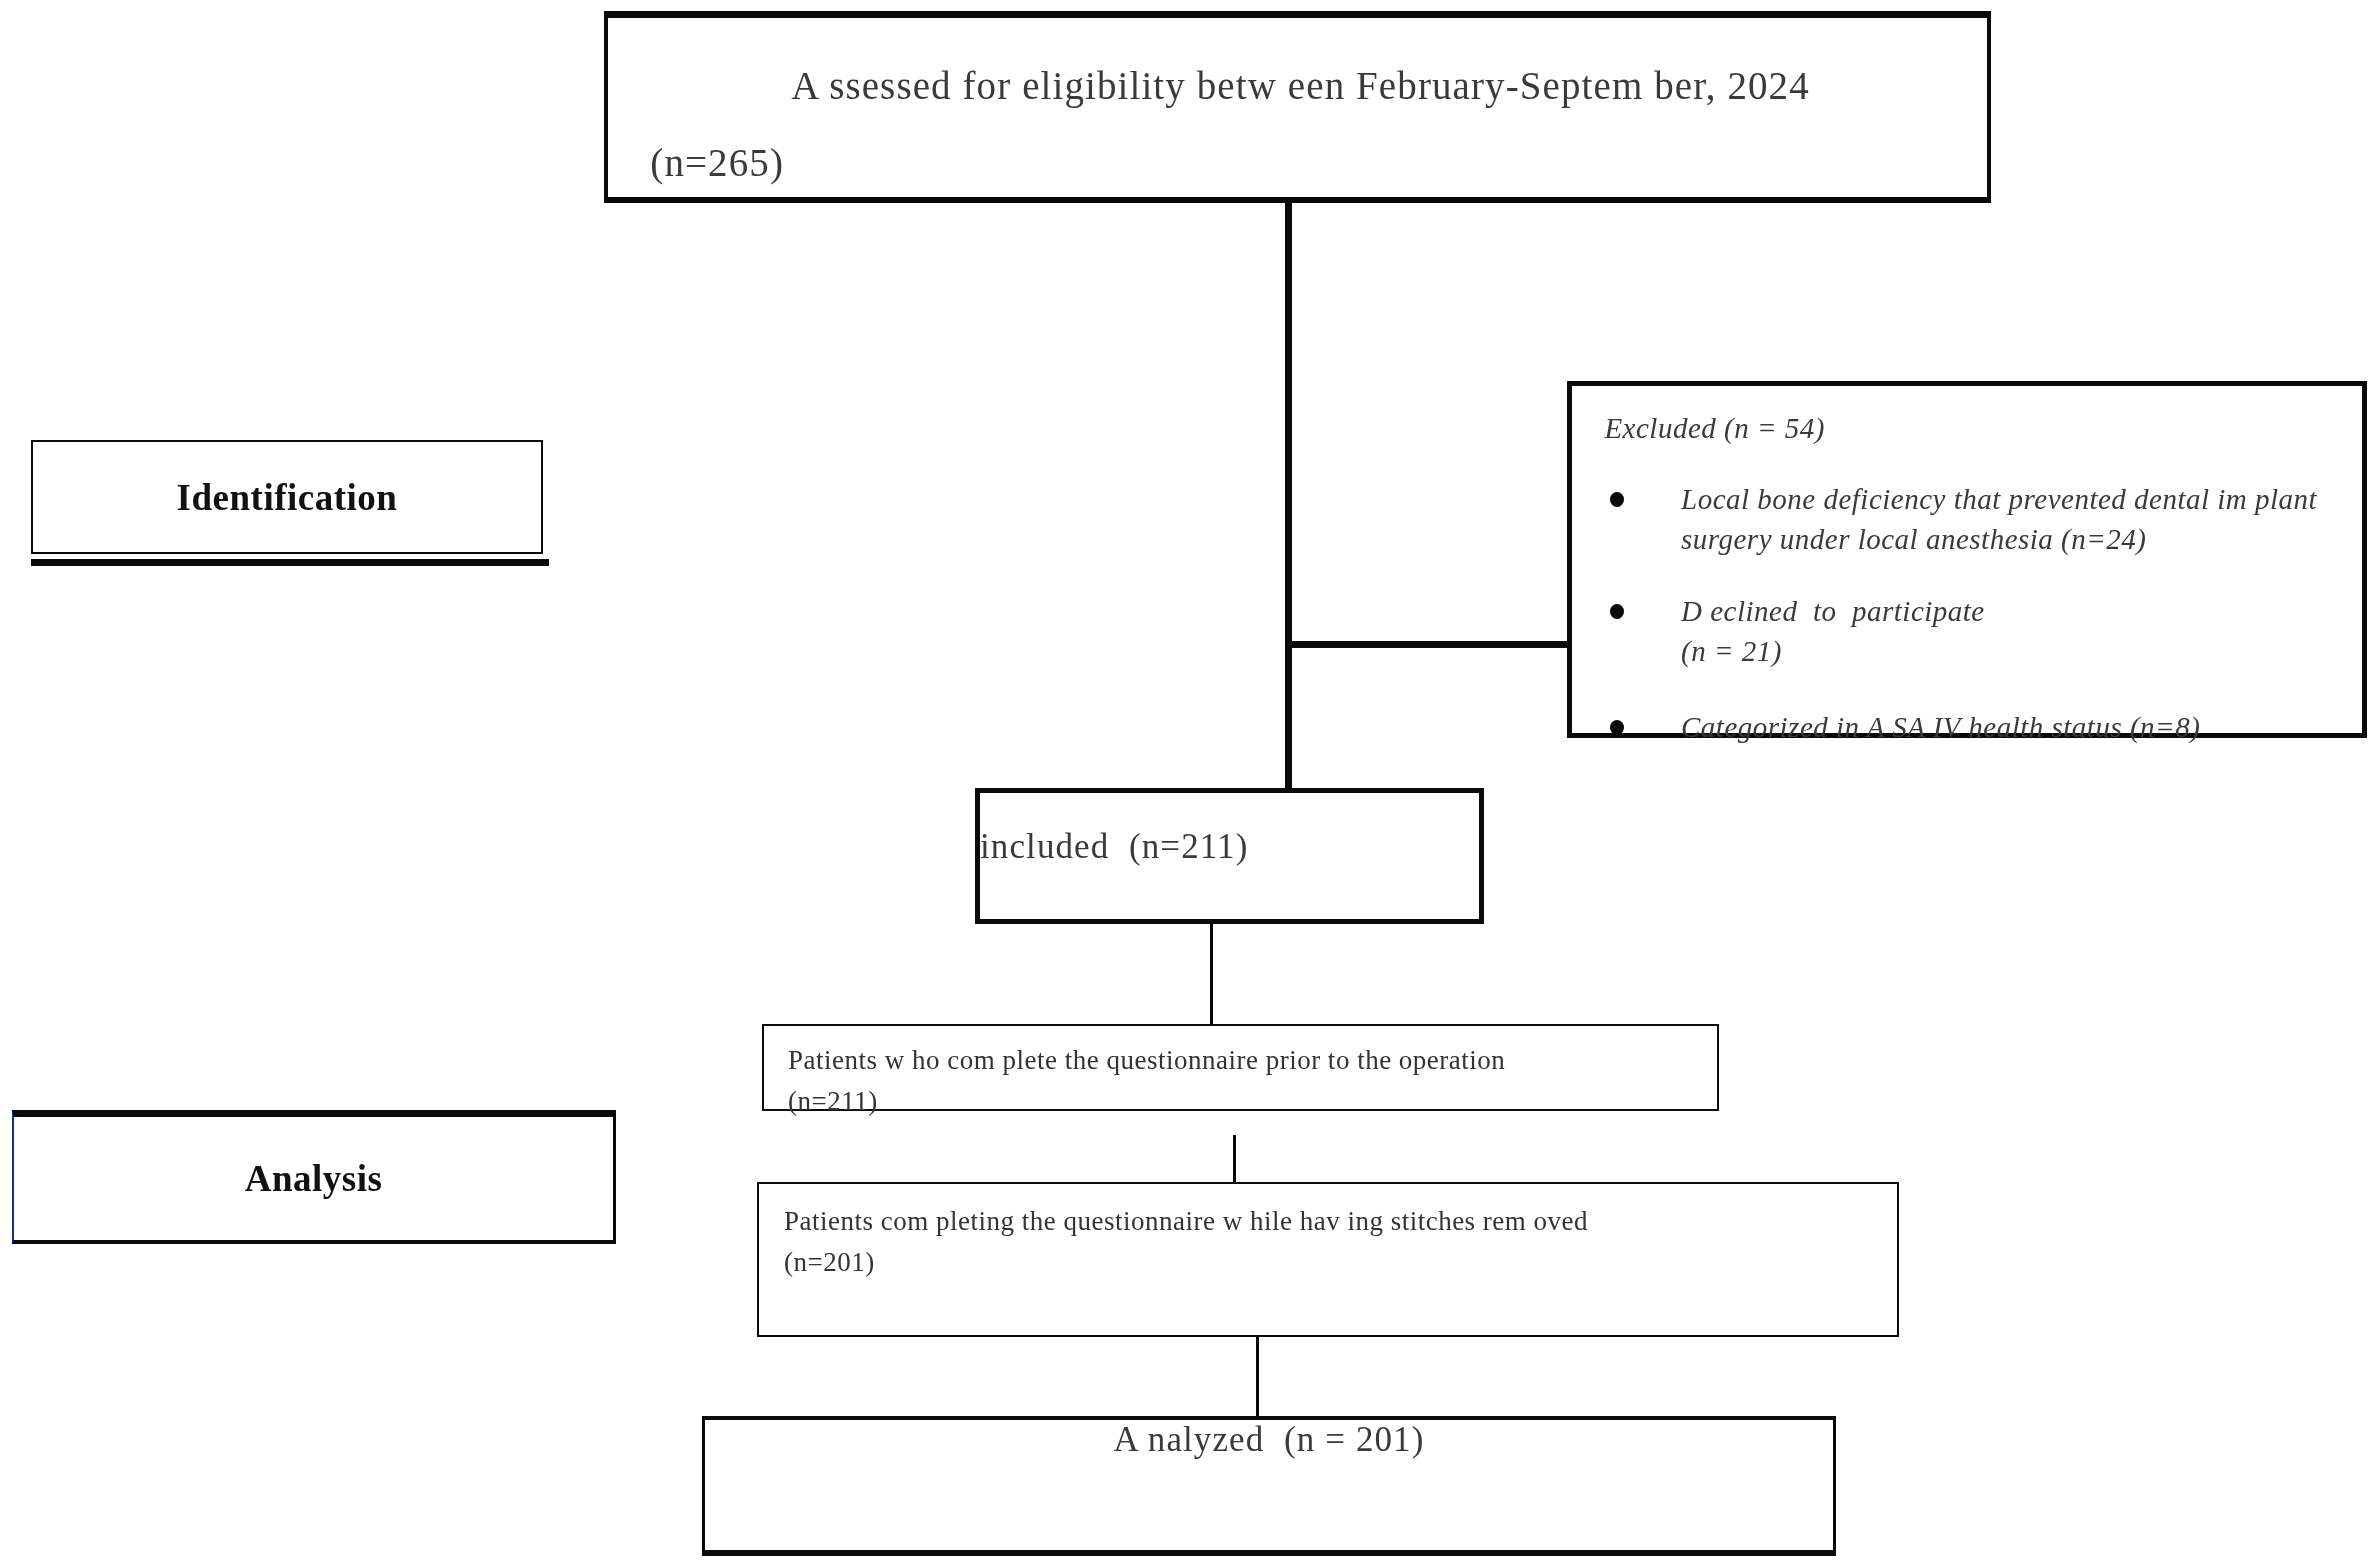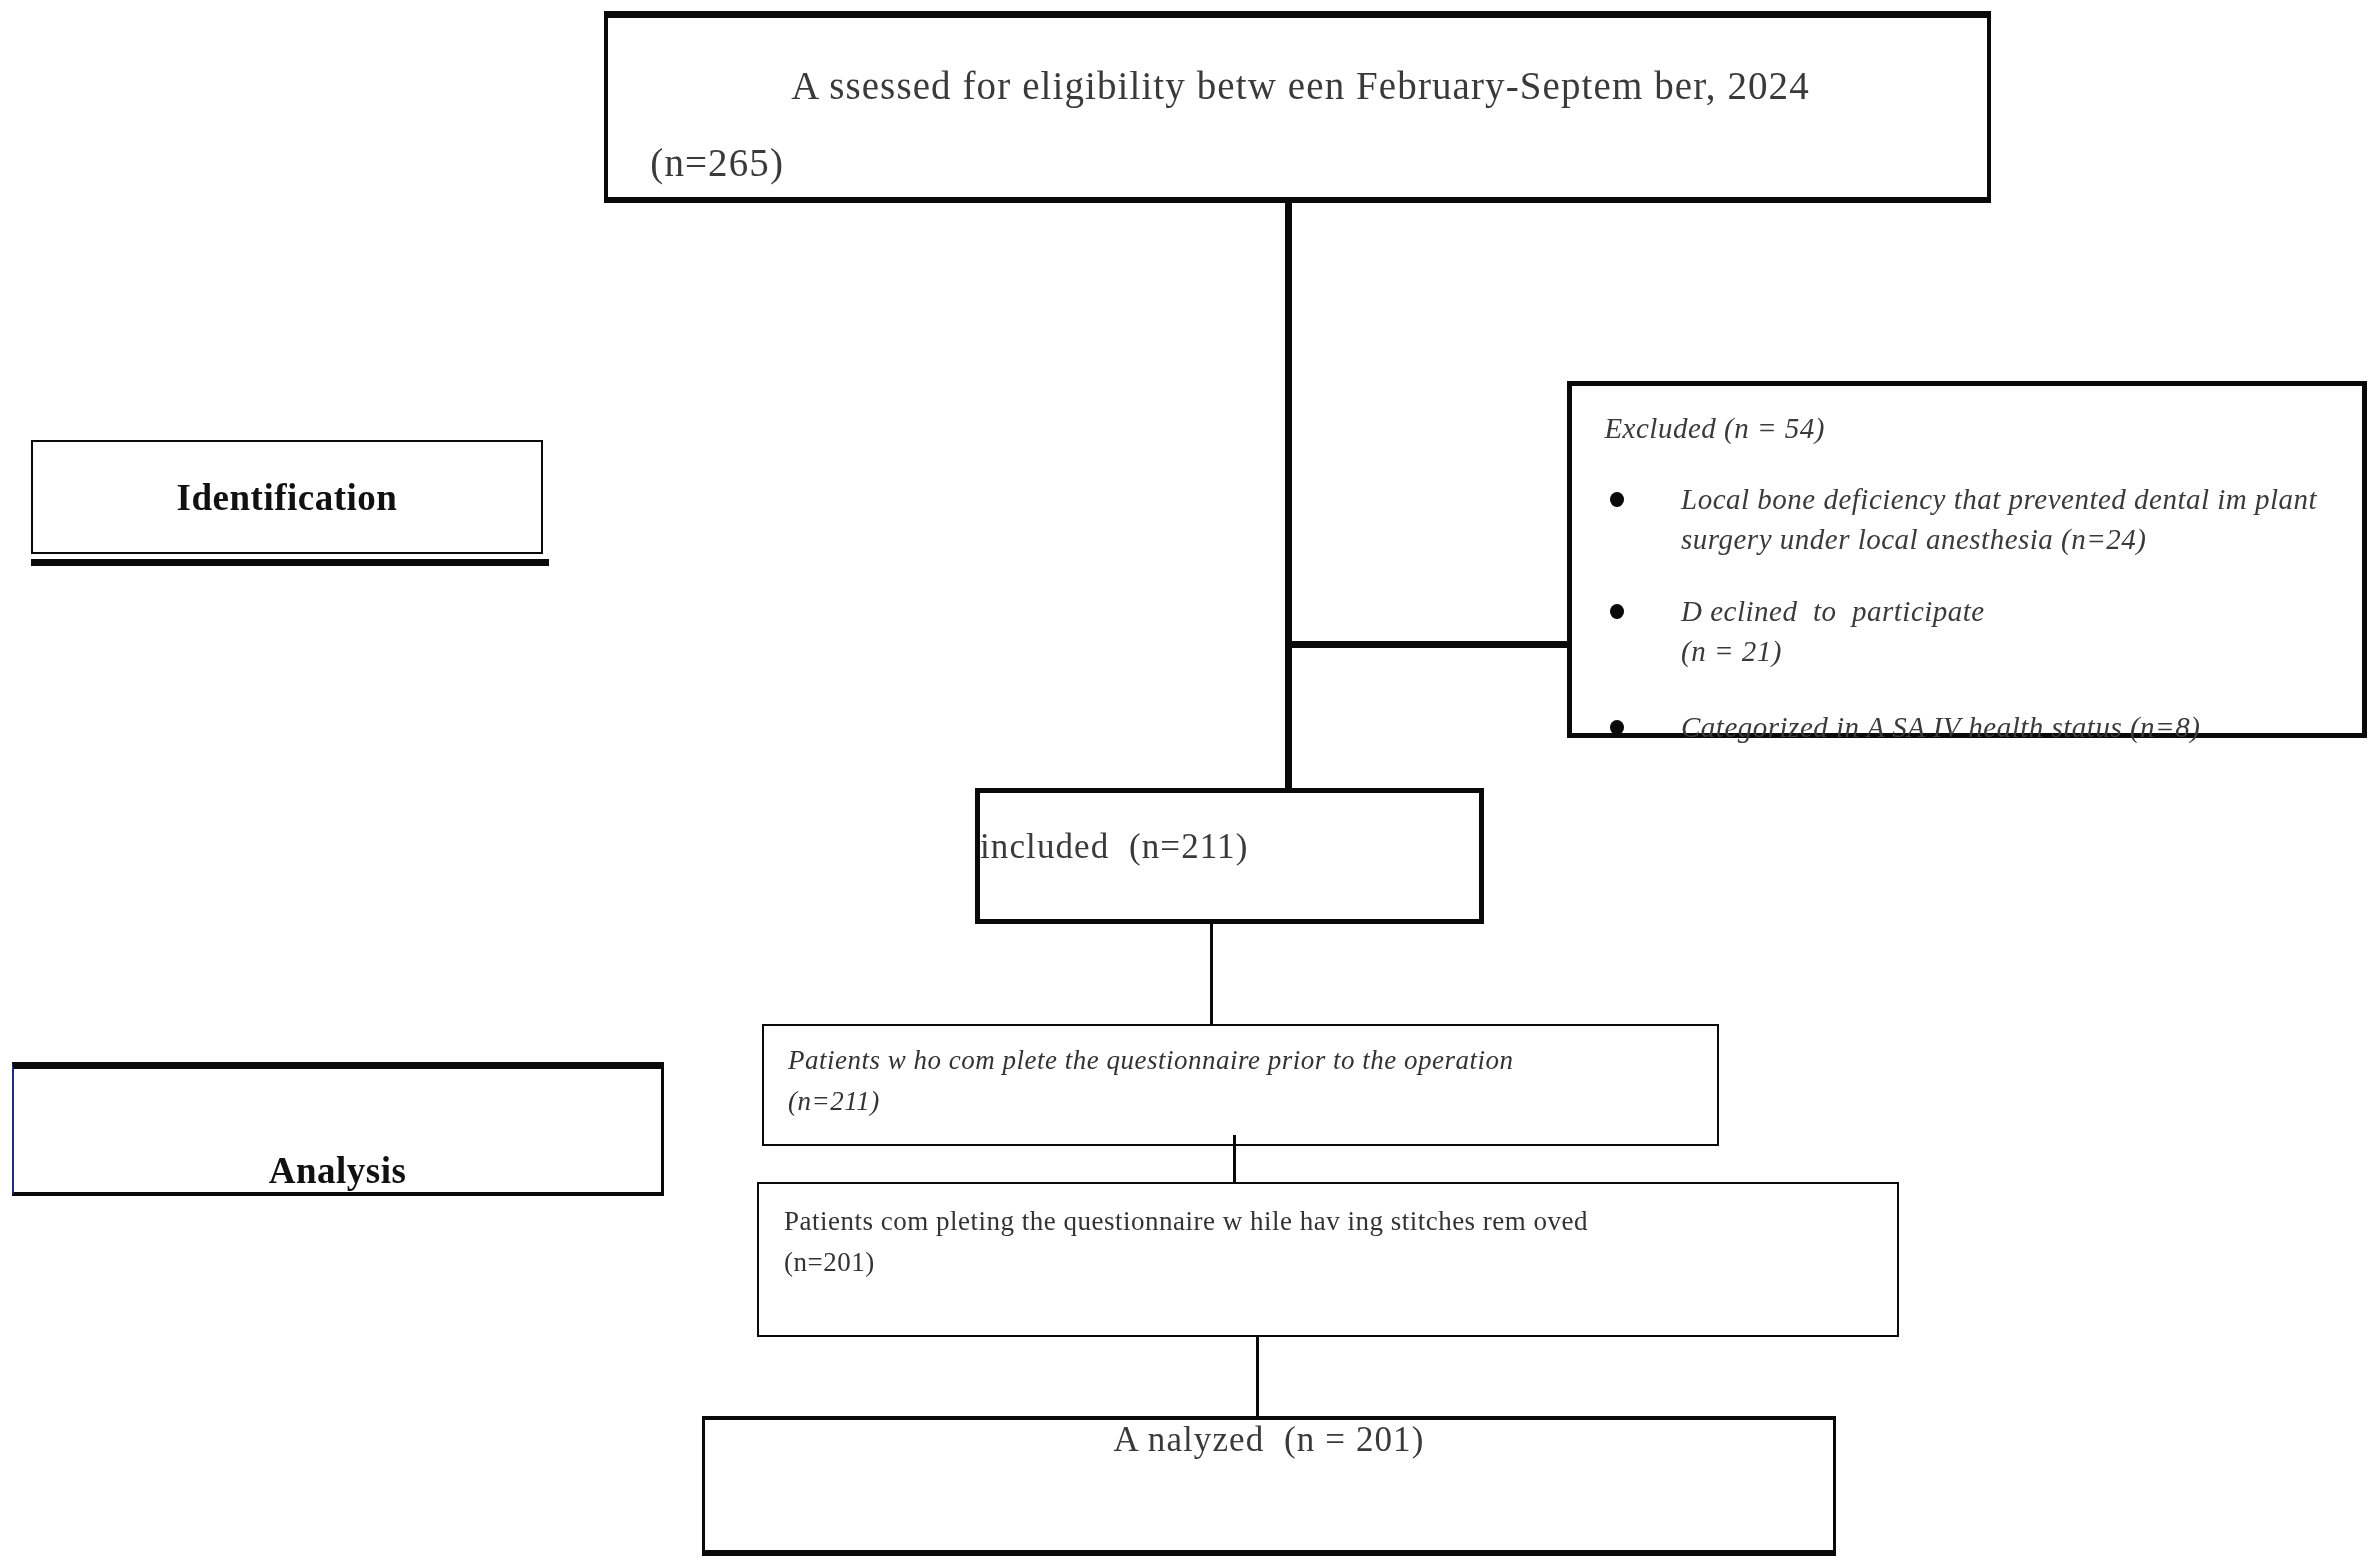--- a/index.html
+++ b/index.html
@@ -78,24 +78,24 @@
     left: 31px; top: 440px; width: 512px; height: 114px;
     border-width: 2.2px;
     display: flex; align-items: center; justify-content: center;
     font-size: 37px; font-weight: bold; color: #111111;
     letter-spacing: 0.5px;
   }
   #identification-underline {
     left: 31px; top: 559px; width: 518px; height: 7px;
   }
   #analysis-box {
-    left: 12px; top: 1062px; width: 652px; height: 134px;
+    left: 12px; top: 1110px; width: 604px; height: 134px;
     border-width: 7px 3.3px 4.9px 2.7px;
     border-left-color: #18307c;
-    display: flex; align-items: flex-end; justify-content: center;
+    display: flex; align-items: center; justify-content: center;
     font-size: 37px; font-weight: bold; color: #111111;
     letter-spacing: 0.5px;
   }
 
   
   #included-box {
     left: 975px; top: 788px; width: 509px; height: 136px;
     border-width: 5.4px;
     display: flex; align-items: flex-start; justify-content: flex-start;
     padding-top: 34px;
@@ -103,28 +103,27 @@
     letter-spacing: 1.1px;
   }
 
   
   #conn-included-preop { left: 1210px; top: 922px; width: 2.7px; height: 102px; }
   #conn-preop-stitches { left: 1233px; top: 1135px; width: 2.7px; height: 48px; }
   #conn-stitches-analyzed { left: 1256px; top: 1336px; width: 2.7px; height: 82px; }
 
   
   #preop-box {
-    left: 762px; top: 1024px; width: 957px; height: 122px;
+    left: 762px; top: 1024px; width: 957px; height: 87px;
     border-width: 2.2px;
     padding: 14px 22px 0 24px;
     font-size: 27px;
     line-height: 41px;
     letter-spacing: 0.5px;
     color: #333333;
-    font-style: italic;
   }
   #stitches-box {
     left: 757px; top: 1182px; width: 1142px; height: 155px;
     border-width: 2.2px;
     padding: 17.4px 22px 0 25px;
     font-size: 27px;
     line-height: 41px;
     letter-spacing: 0.5px;
     color: #333333;
   }

